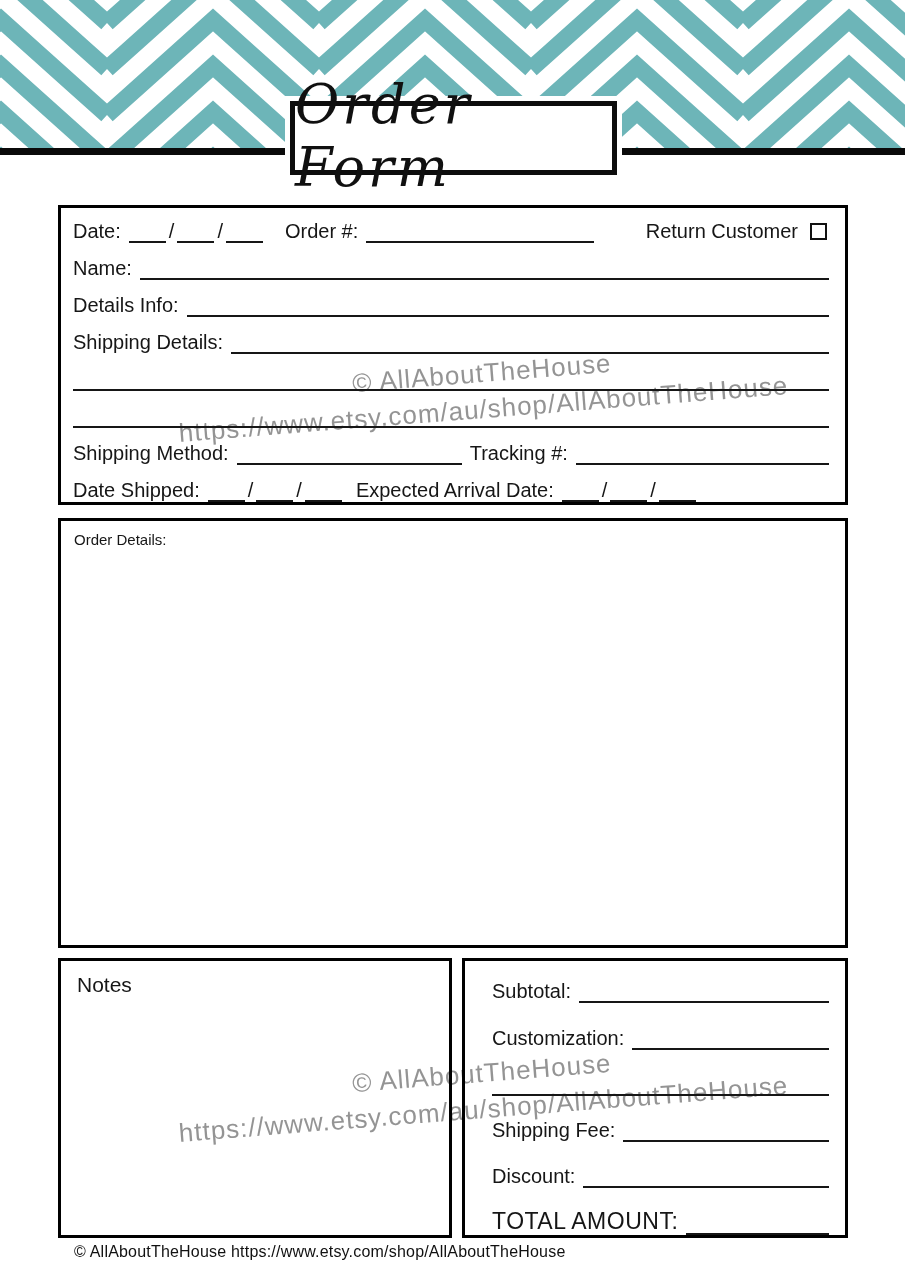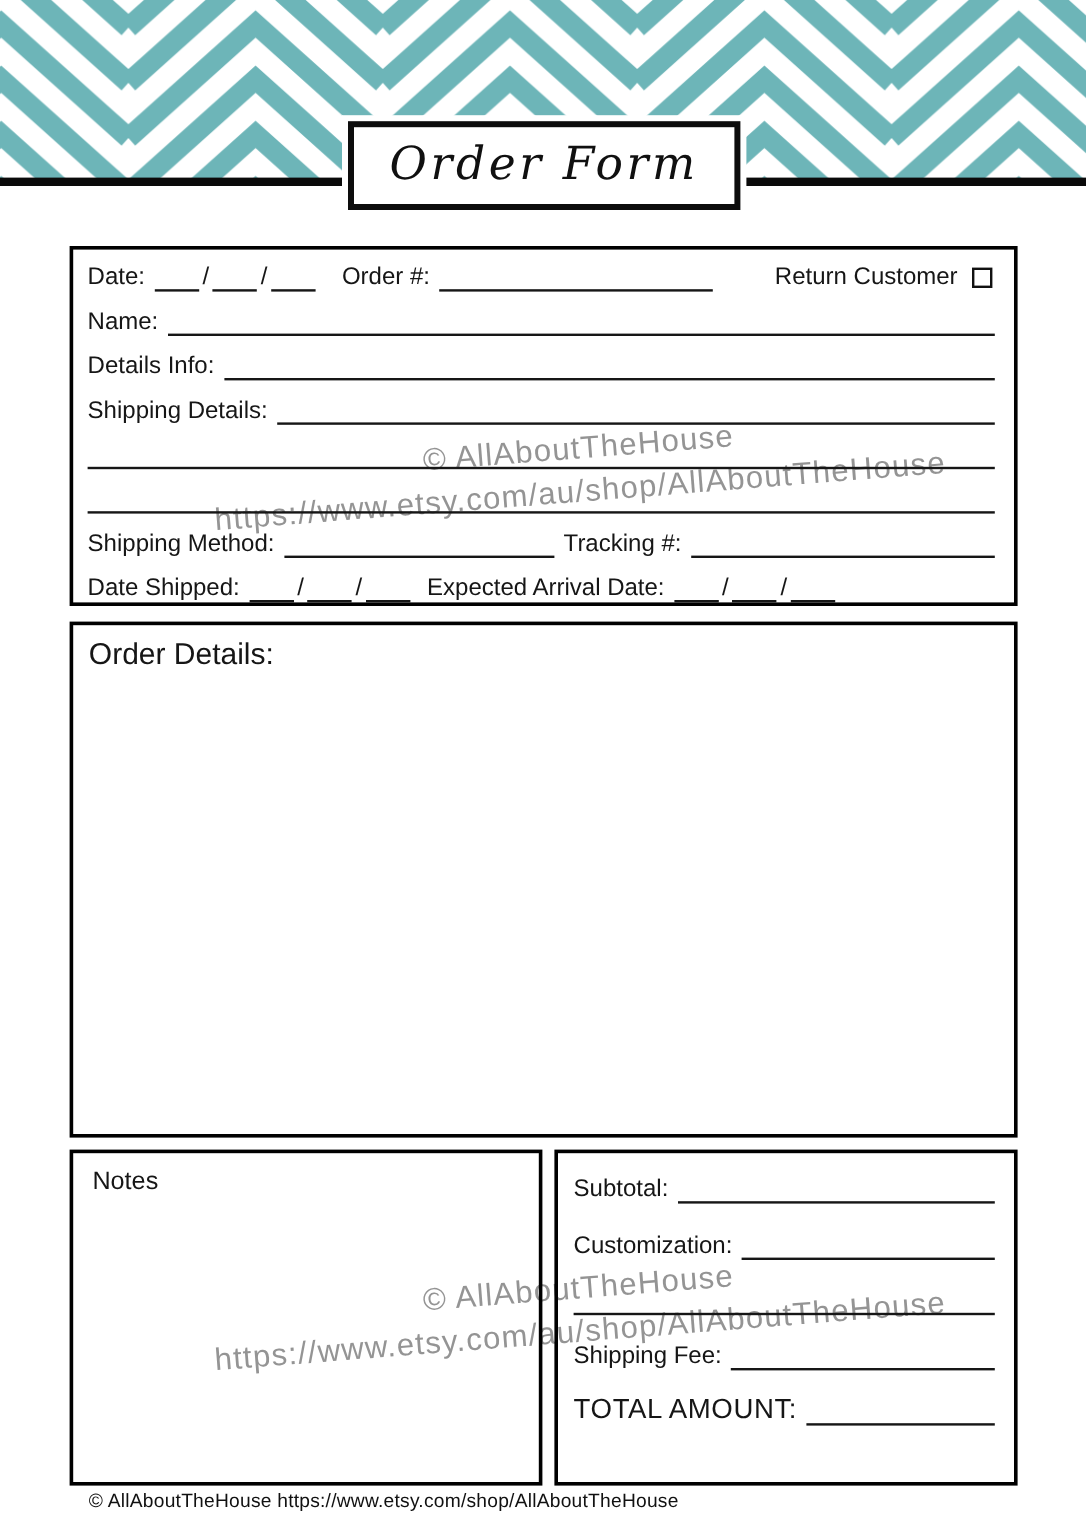--- a/index.html
+++ b/index.html
@@ -8,21 +8,21 @@
 
   
   .header { position:absolute; left:0; top:0; width:905px; height:156px; }
   .header svg { display:block; }
   .title-box {
     position:absolute; left:290px; top:101px; width:327px; height:74px;
     background:#fff; border:5px solid #0d0d0d; box-shadow:0 0 0 5px #ffffff;
     display:flex; align-items:center; justify-content:center; z-index:4;
   }
   .title-box span {
-    font-family:"DejaVu Serif", serif; font-style:italic; font-size:38px;
+    font-family:"DejaVu Serif", serif; font-style:italic; font-size:54px;
     letter-spacing:3px; color:#101010; transform:translateY(-2px);
   }
 
   
   .box { position:absolute; border:3px solid #000; background:transparent; z-index:2;gap:10px; }
   .lbl { font-size:20px; color:#161616; white-space:nowrap; }
   .fl  { border-bottom:2px solid #161616; height:24px; display:inline-block; }
   .row { display:flex; align-items:flex-end; height:36px; }
   .grow { flex:1 1 auto; }
 
@@ -32,21 +32,21 @@
   .dateseg { width:37px; }
   .chk { width:17px; height:17px; border:2.5px solid #111; background:#fff; margin:0 2px 3px 12px; }
 
   
   #details { left:58px; top:518px; width:790px; height:430px; padding:10px 0 0 13px; }
 
   
   #notes { left:58px; top:958px; width:394px; height:280px; padding:12px 0 0 16px; }
 
   
-  #totals { left:462px; top:958px; width:386px; height:280px; padding:6px 16px 0 13px; display:flex; flex-direction:column; }
+  #totals { left:462px; top:958px; width:386px; height:280px; padding:6px 16px 0 27px; display:flex; flex-direction:column; }
   #totals .row { height:36.3px; }
   .total-caps { font-size:23px; letter-spacing:0.5px; }
 
   
   .wm { position:absolute; z-index:1; color:#8c8c8c; opacity:0.92; transform:rotate(-4.5deg);
         font-size:26px; letter-spacing:1px; white-space:nowrap; }
 
   
   .footer { position:absolute; left:74px; top:1243px; font-size:16px; color:#111; letter-spacing:0.2px; z-index:2; } .ml8{margin-left:8px;} .ml14{margin-left:14px;} .ml22{margin-left:22px;}
 </style>
@@ -132,21 +132,21 @@
       <span class="fl dateseg ml8"></span>
       <span class="lbl slash">/</span>
       <span class="fl dateseg"></span>
       <span class="lbl slash">/</span>
       <span class="fl dateseg"></span>
       <span style="width:130px"></span>
     </div>
   </div>
 
   <div class="box" id="details">
-    <span class="lbl" style="font-size:25px">Order Details:</span>
+    <span class="lbl" style="font-size:15px">Order Details:</span>
   </div>
 
   <div class="box" id="notes">
     <span class="lbl" style="font-size:21px">Notes</span>
   </div>
 
   <div class="box" id="totals">
     <div class="row">
       <span class="lbl">Subtotal:</span>
       <span class="fl grow ml8"></span>
@@ -156,20 +156,24 @@
       <span class="fl grow ml8"></span>
     </div>
     <div class="row">
       <span class="fl grow"></span>
     </div>
     <div class="row">
       <span class="lbl">Shipping Fee:</span>
       <span class="fl grow ml8"></span>
     </div>
     <div class="row">
+      <span class="lbl">Discount:</span>
+      <span class="fl grow ml8"></span>
+    </div>
+    <div class="row">
       <span class="lbl total-caps">TOTAL AMOUNT:</span>
       <span class="fl grow ml8"></span>
     </div>
   </div>
 
   <div class="footer">© AllAboutTheHouse https://www.etsy.com/shop/AllAboutTheHouse</div>
 
 </div>
 
 </body></html>

